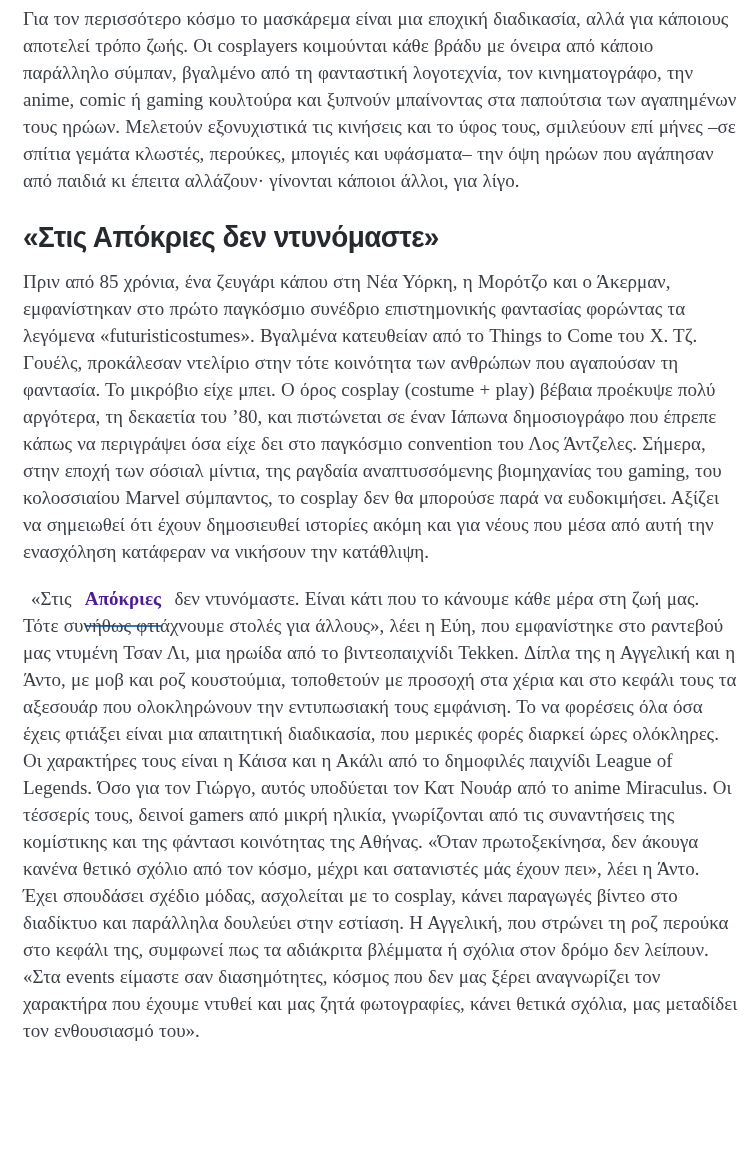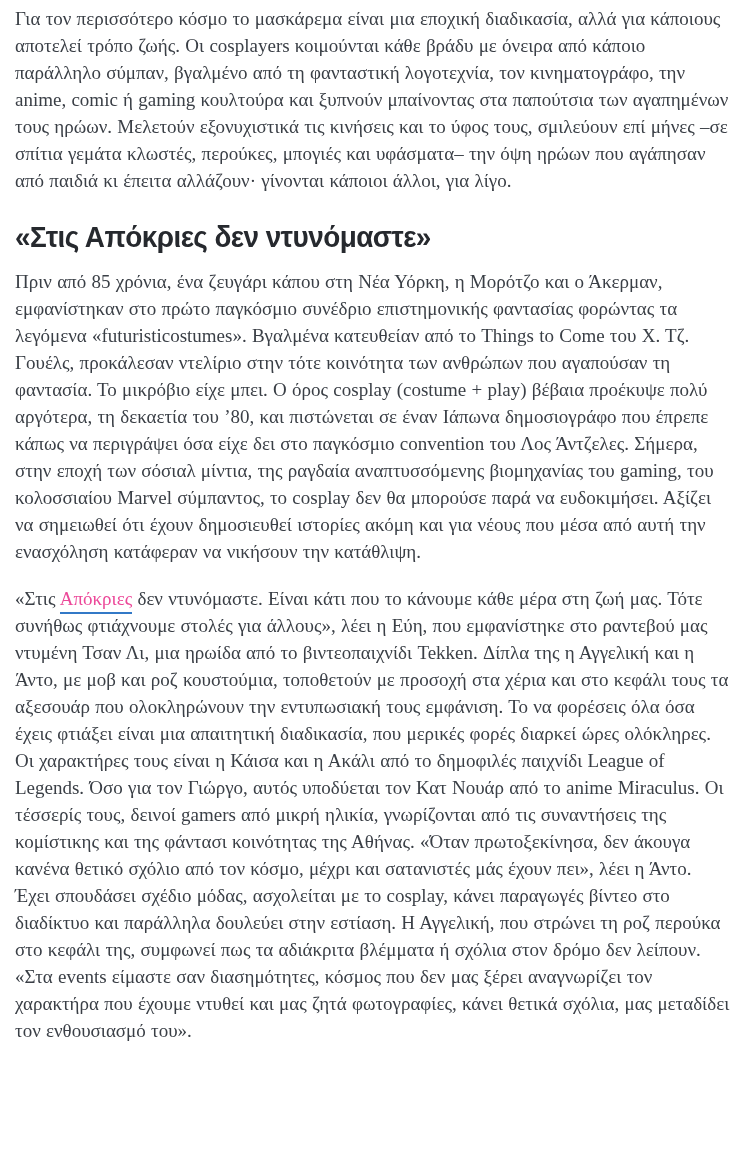--- a/index.html
+++ b/index.html
@@ -1,15 +1,15 @@
 <!DOCTYPE html>
 <html lang="el"><head>
 <meta charset="utf-8">
 <style>
-  * { box-sizing: border-box; }
+  * { box-sizing: border-box; margin-left: 8px; }
   html, body { margin: 0; padding: 0; }
   body {
     width: 744px;
     min-height: 1154px;
     background: #ffffff;
     font-family: "Liberation Serif", serif;
     color: #3a3f46;
     font-size: 19px;
     padding: 5px 14px 0 15px;
   }
@@ -26,25 +26,25 @@
     font-size: 30px;
     line-height: 36px;
     color: #26292e;
     margin: 25px 0 13px 0;
     letter-spacing: -0.6px;
     transform: scaleX(0.93);
     transform-origin: left center;
     white-space: nowrap;
   }
   a.inline-link {
-    color: #ec4899;
-    font-weight: 400;
+    color: #4c1d95;
+    font-weight: 700;
     text-decoration: none;
     border-bottom: 2px solid #3279c7;
-    padding-bottom: 3px;
+    padding-bottom: 16px;
     cursor: pointer;
   }
 </style>
 </head>
 <body>
 
 <article>
 
   <p class="body-para">Για τον περισσότερο κόσμο το μασκάρεμα είναι μια εποχική διαδικασία, αλλά για κάποιους αποτελεί τρόπο ζωής. Οι cosplayers κοιμούνται κάθε βράδυ με όνειρα από κάποιο παράλληλο σύμπαν, βγαλμένο από τη φανταστική λογοτεχνία, τον κινηματογράφο, την anime, comic ή gaming κουλτούρα και ξυπνούν μπαίνοντας στα παπούτσια των αγαπημένων τους ηρώων. Μελετούν εξονυχιστικά τις κινήσεις και το ύφος τους, σμιλεύουν επί μήνες –σε σπίτια γεμάτα κλωστές, περούκες, μπογιές και υφάσματα– την όψη ηρώων που αγάπησαν από παιδιά κι έπειτα αλλάζουν· γίνονται κάποιοι άλλοι, για λίγο.</p>
 

